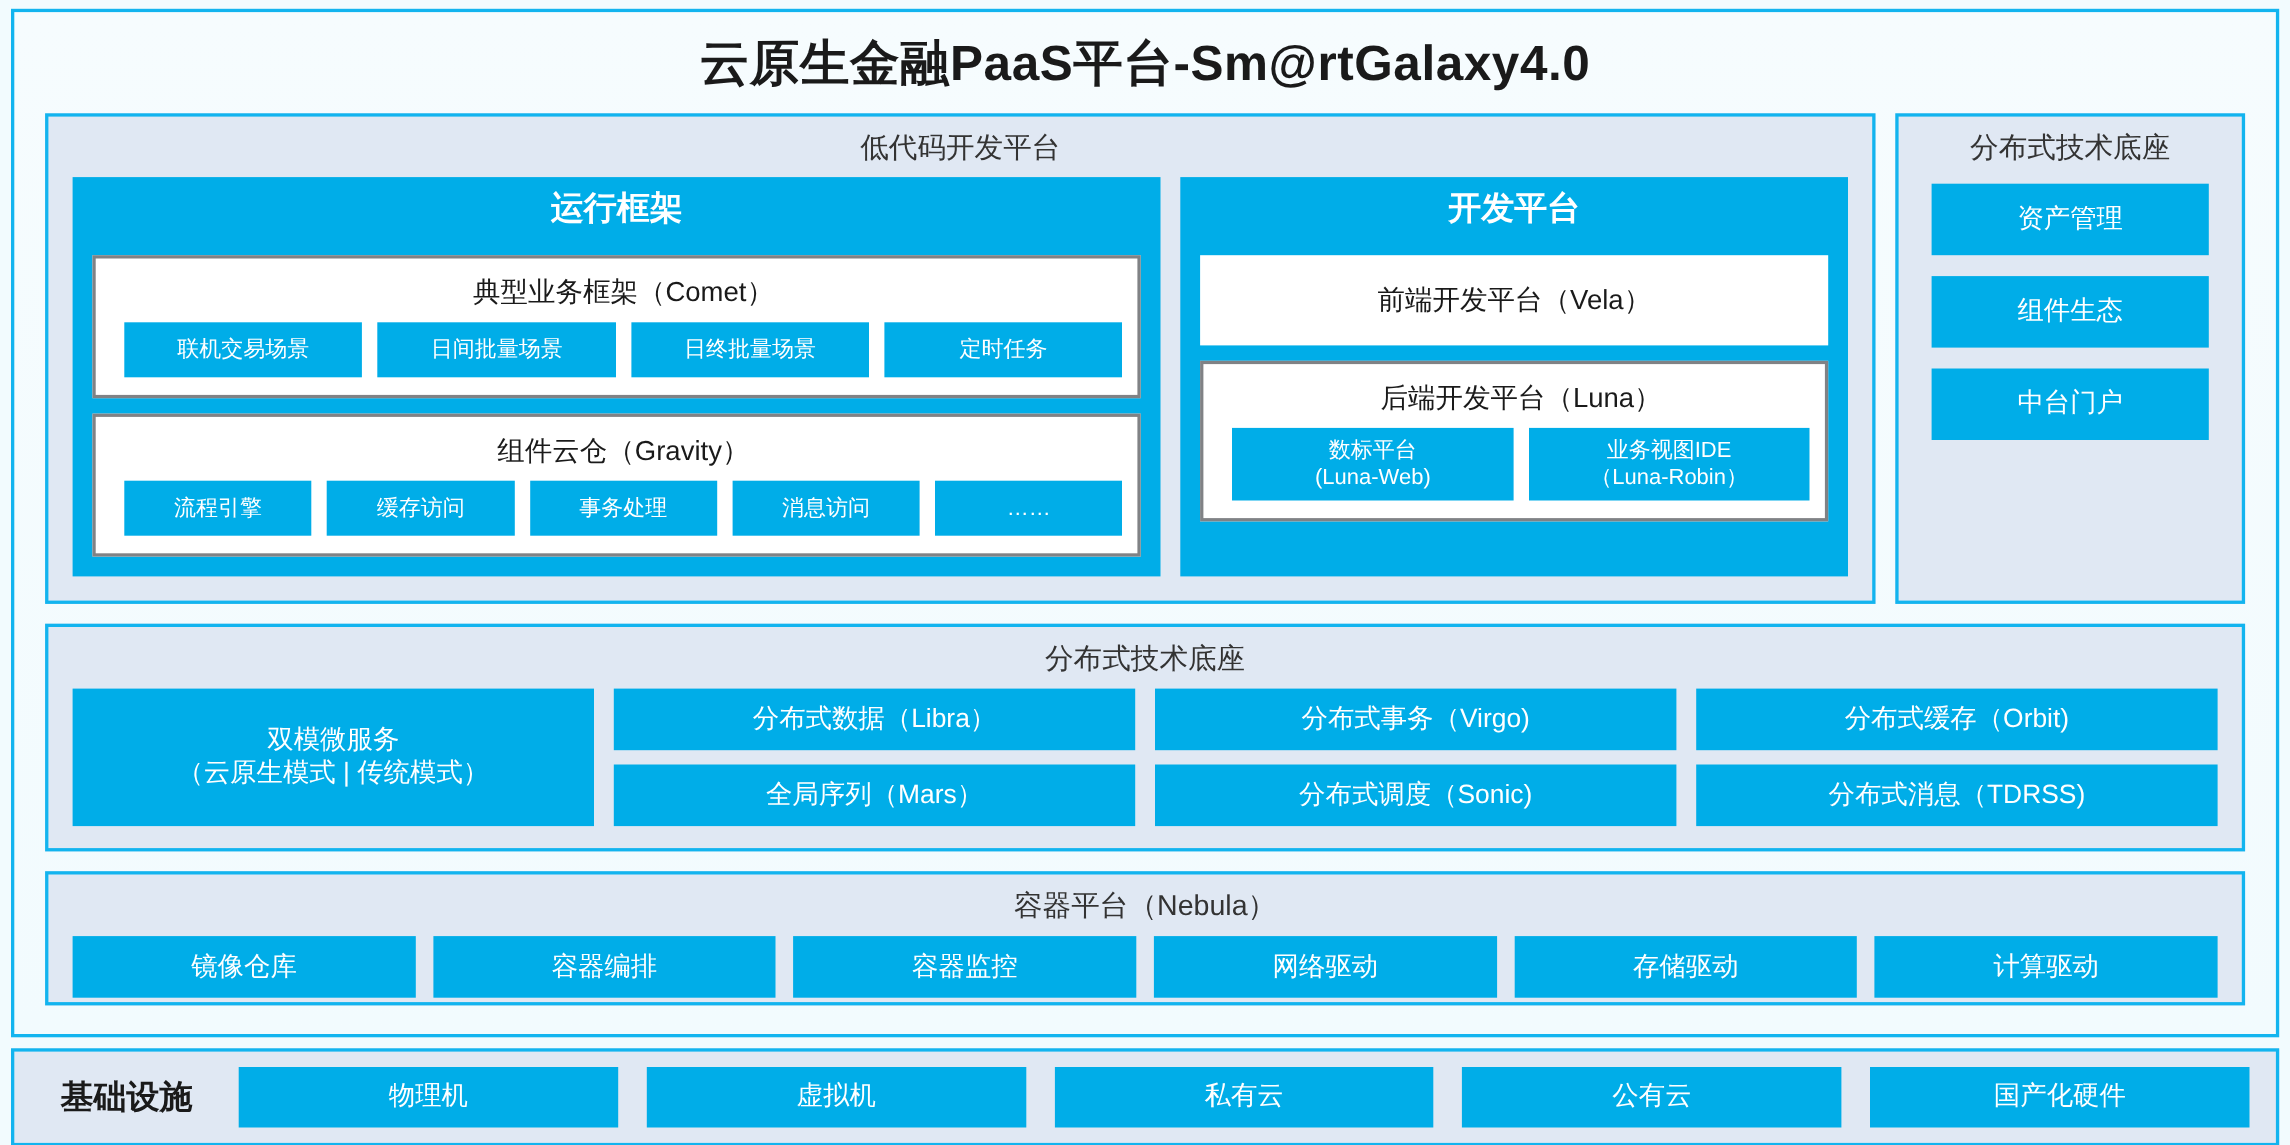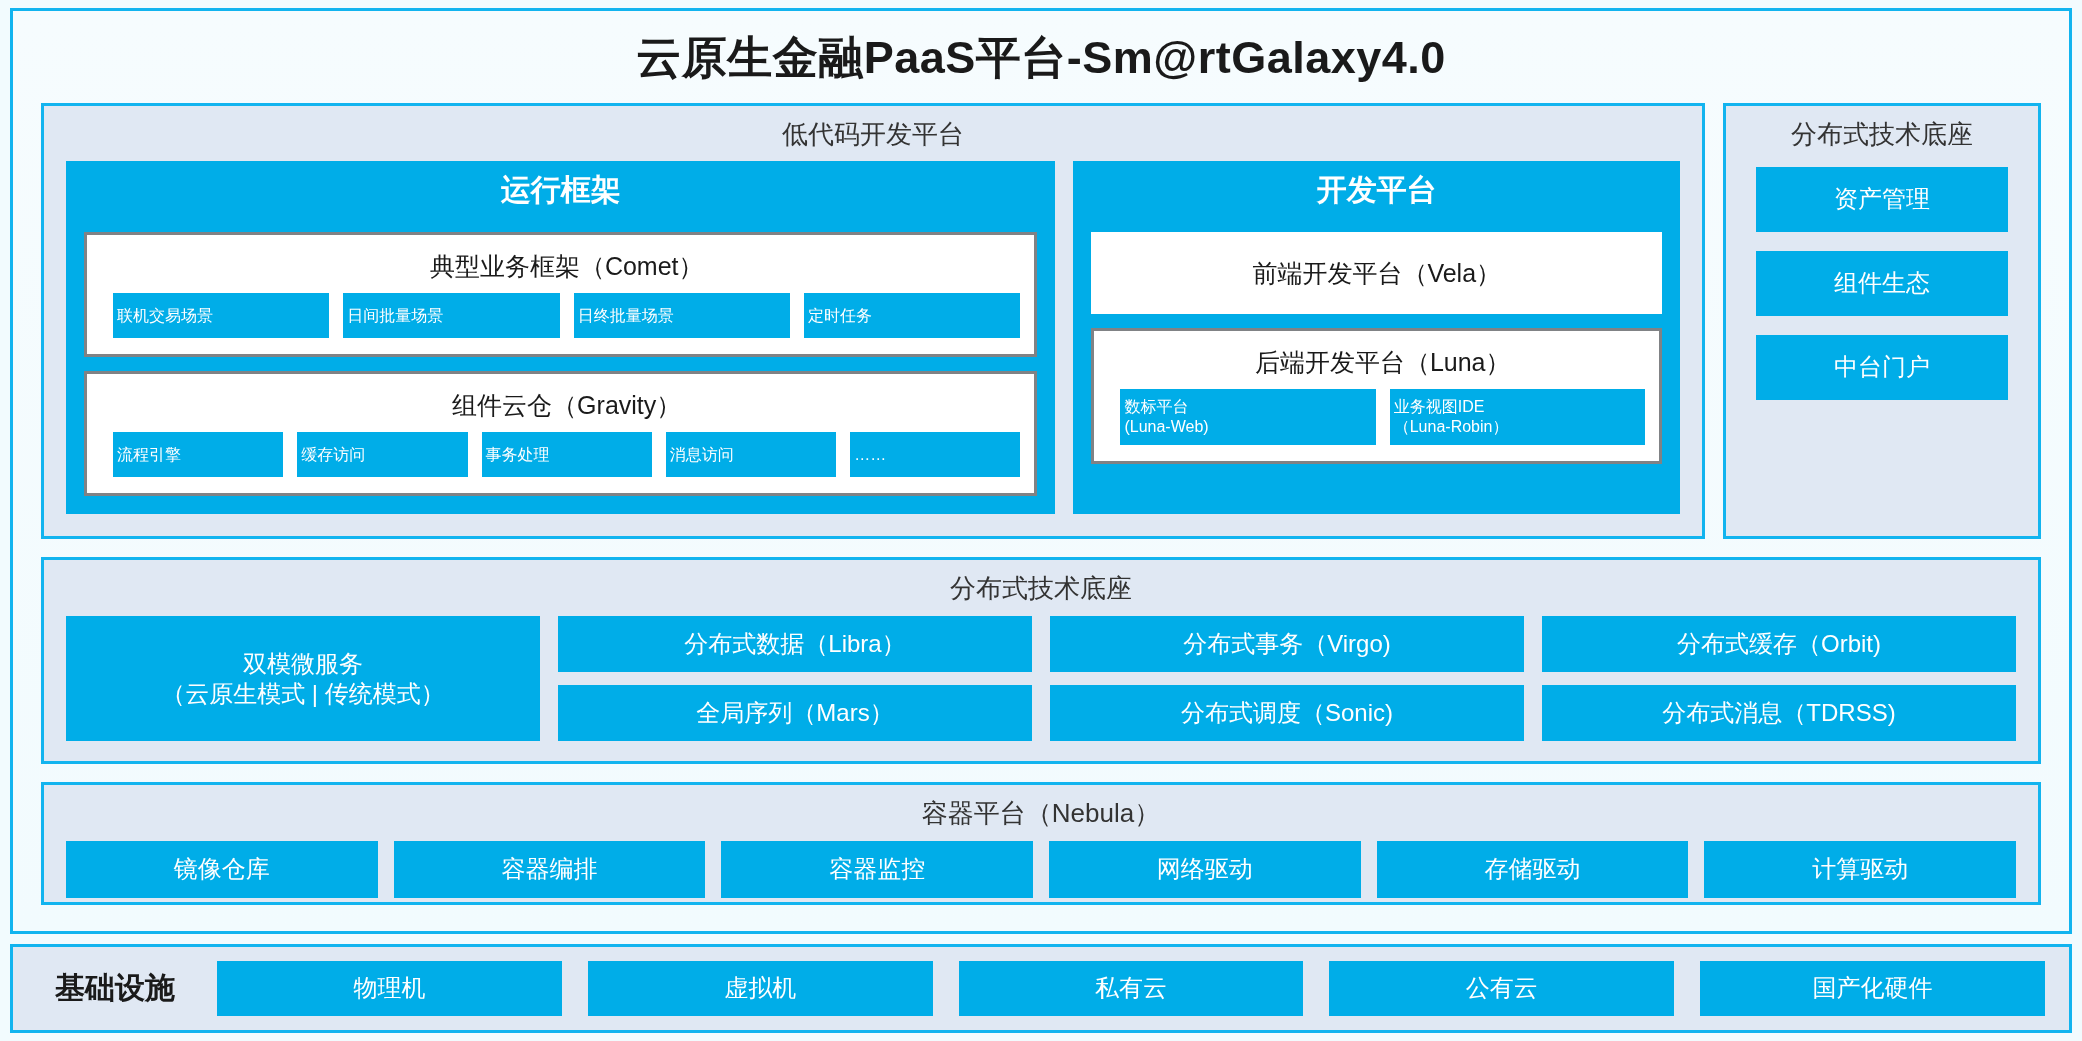--- a/index.html
+++ b/index.html
@@ -102,22 +102,22 @@
     padding:6px 0 12px 0;
     line-height:1.2;
   }
   .white-box-title.single{padding:12px 0 10px 0;}
 
   .chip-row{display:flex;gap:14px;}
   .chip{
     flex:1 1 0;
     background:#00ade8;
     color:#fff;
-    font-size:16px;
-    text-align:left;
+    font-size:20px;
+    text-align:center;
     padding:13px 4px;
     line-height:1.2;
     box-sizing:border-box;
     white-space:nowrap;
   }
   .chip.two-line{
     padding:8px 4px;
     line-height:1.25;
   }
   .chip .l2{display:block;}

